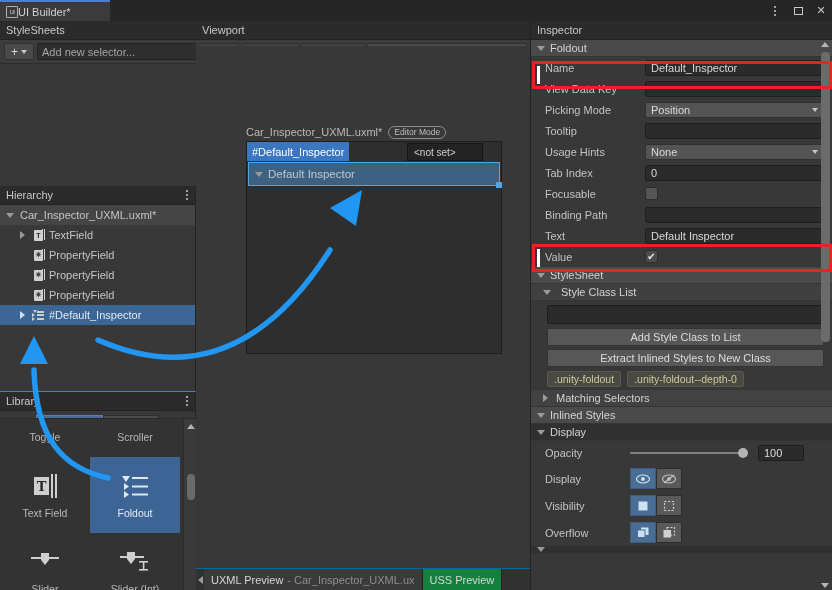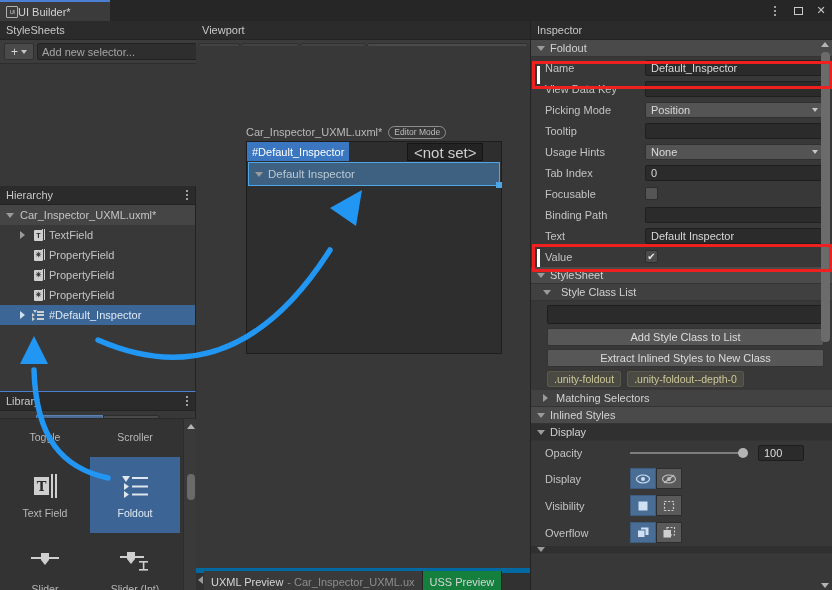--- a/index.html
+++ b/index.html
@@ -106,31 +106,31 @@
     position:absolute; left:50px; top:77px; width:256px; height:18px;
     display:flex; align-items:center; gap:6px; font-size:11px; color:#b9b9b9;
   }
   .editor-badge{ border:1px solid #8e8e8e; border-radius:7px; padding:0px 5px; font-size:8.5px; color:#bdbdbd; line-height:11px;}
   .row-tag{
     position:absolute; left:0; top:0; height:19px; background:#3b76c0; color:#ffffff;
     display:flex; align-items:center; padding:0 5px; font-size:11px;
   }
   .notset{
     position:absolute; left:160px; top:1px; width:76px; height:18px; background:#232323; border:1px solid #151515;
-    display:flex; align-items:center; padding-left:6px; font-size:15px; color:#cfcfcf;
+    display:flex; align-items:center; padding-left:6px; font-size:10px; color:#cfcfcf;
   }
   .fold-el{
     position:absolute; left:1px; top:20px; width:252px; height:24px;
     background:#3e6182; border:1px solid #4da6e8; display:flex; align-items:center; gap:5px; padding-left:6px;
     color:#bcc9d4; font-size:11.5px;
   }
   .fold-el .handle{ position:absolute; right:-3px; bottom:-3px; width:6px;height:6px; background:#4da6e8;}
 
   
-  .prev-bar{ position:absolute; left:0; bottom:0; width:334px; height:22px; background:#313131; border-top:5px solid #0369a1; display:flex; align-items:center;}
+  .prev-bar{ position:absolute; left:0; bottom:0; width:334px; height:22px; background:#313131; border-top:1px solid #0369a1; display:flex; align-items:center;}
   .prev-tab{ height:22px; display:flex;align-items:center; padding:0 7px; font-size:11px; color:#d6d6d6; background:#3a3a3a; gap:4px; border-right:1px solid #232323;}
   .prev-tab .sub{ color:#8e8e8e; }
   .prev-tab.alt{ background:#15803d; }
   .lcaret{ position:absolute; left:2px; bottom:6px; width:0;height:0;border-top:4px solid transparent;border-bottom:4px solid transparent;border-right:5px solid #9a9a9a;}
 
   
   .right{ position:absolute; left:530px; top:21px; width:302px; height:569px; background:#383838; border-left:1px solid #232323;}
   .insp-body{ position:absolute; left:0; top:19px; width:302px; height:550px; overflow:hidden;}
   .sec-head{
     height:17px; background:#4a4a4a; display:flex; align-items:center; gap:5px; padding-left:6px;

